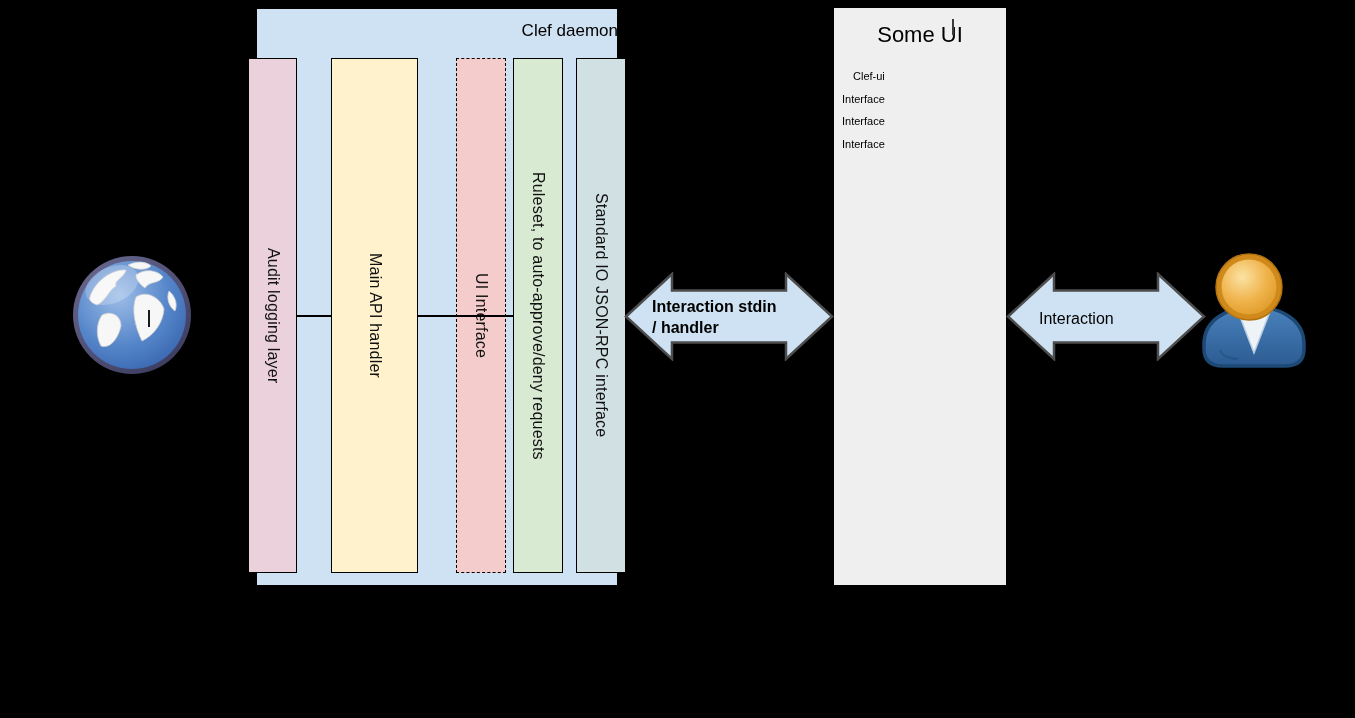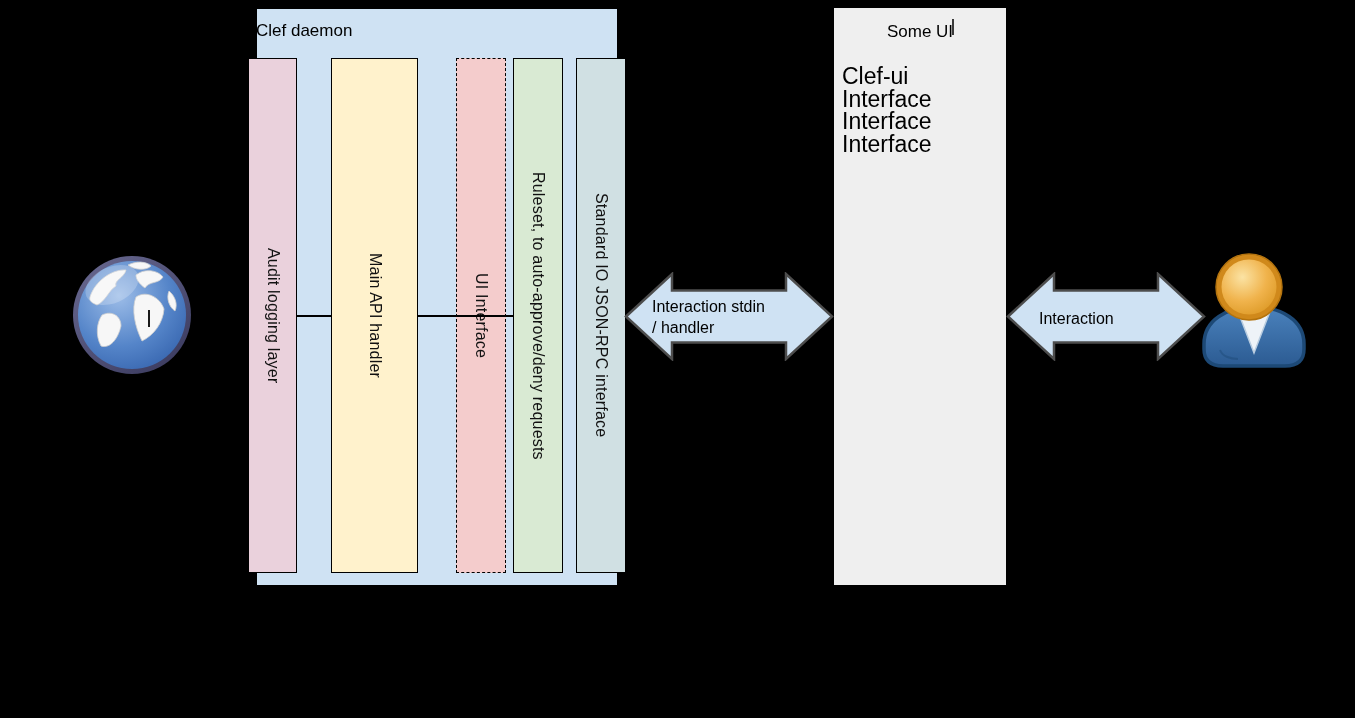--- a/index.html
+++ b/index.html
@@ -9,21 +9,21 @@
   }
   .abs { position:absolute; box-sizing:border-box; }
 
   
   .clef-container {
     left:256px; top:8px; width:362px; height:578px;
     border:1.5px solid #000; z-index:1;
   }
   .clef-title {
     position:absolute; top:13px; left:0; width:100%;
-    text-align:left; font-size:17px; z-index:2;
+    text-align:right; font-size:17px; z-index:2;
   }
 
   
   .bar {
     top:58px; height:515px; border:1.5px solid #000; z-index:2;
     display:flex; align-items:center; justify-content:center;
   }
   .bar span {
     writing-mode:vertical-rl; text-orientation:mixed;
     font-size:16px; white-space:nowrap; letter-spacing:0.2px; color:#111;
@@ -39,34 +39,34 @@
   .connector-a { left:297px; width:34px; }
   .connector-b { left:418px; width:95px; }
 
   
   .someui-box {
     left:833px; top:7px; width:174px; height:579px;
     border:1.5px solid #000; z-index:1;
   }
   .someui-title {
     position:absolute; top:14px; left:0; width:100%;
-    text-align:center; font-size:17px;
+    text-align:center; font-size:22px;
   }
   .someui-list {
     position:absolute; top:57px; left:8px;
-    font-size:23px; line-height:22.5px;
+    font-size:11px; line-height:22.5px;text-align:right;
   }
   .someui-list div { white-space:nowrap; }
 
   
   .arrow-svg { z-index:3; }
   .arrow-label {
     z-index:5; font-size:16px; line-height:21px; color:#000; white-space:nowrap;
   }
-  .arrow-label-stdin { left:652px; top:296px; }
+  .arrow-label-stdin { left:652px; top:296px;font-weight:bold; }
   .arrow-label-interaction { left:1039px; top:308px; }
 
   
   .globe-wrap  { left:70px;  top:253px; width:124px; height:124px; z-index:2; }
   .person-wrap { left:1200px; top:252px; width:108px; height:118px; z-index:2; }
 
   
   .cursor-mark { width:2px; background:#1a1a1a; z-index:6; }
   .cursor-globe { left:148px; top:310px; height:17px; }
   .cursor-someui { left:952px; top:19px; height:16px; background:#3a3a3a; }

